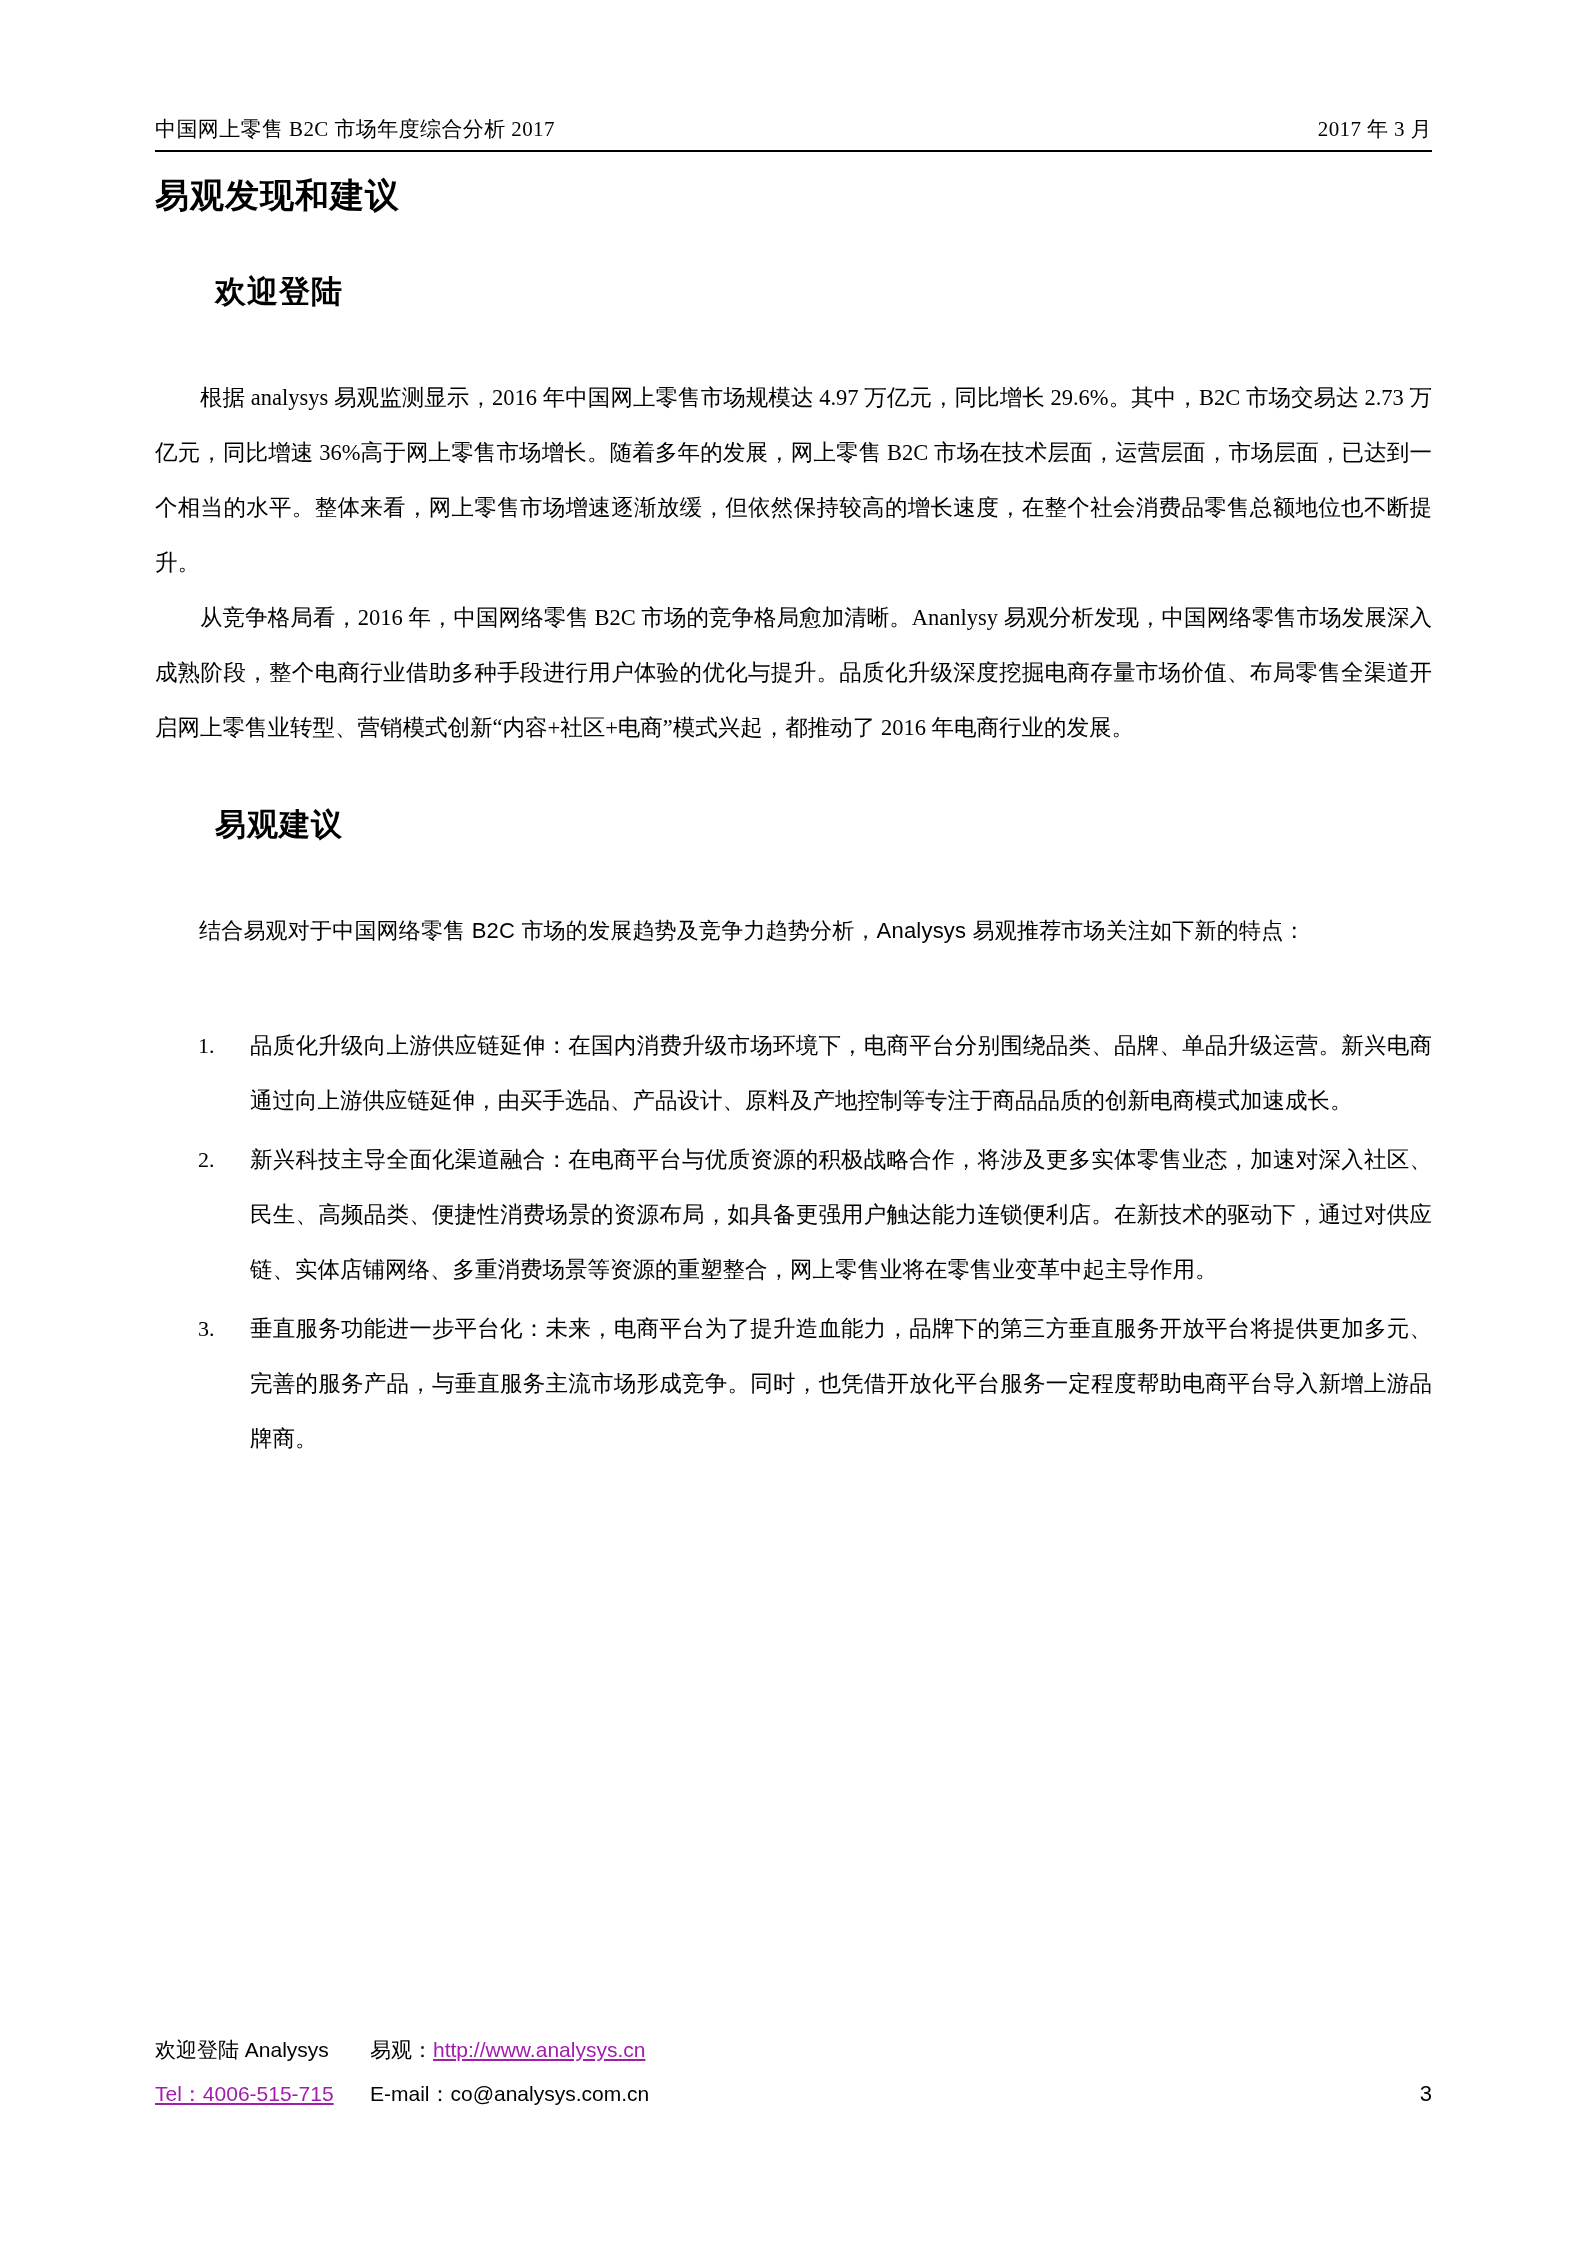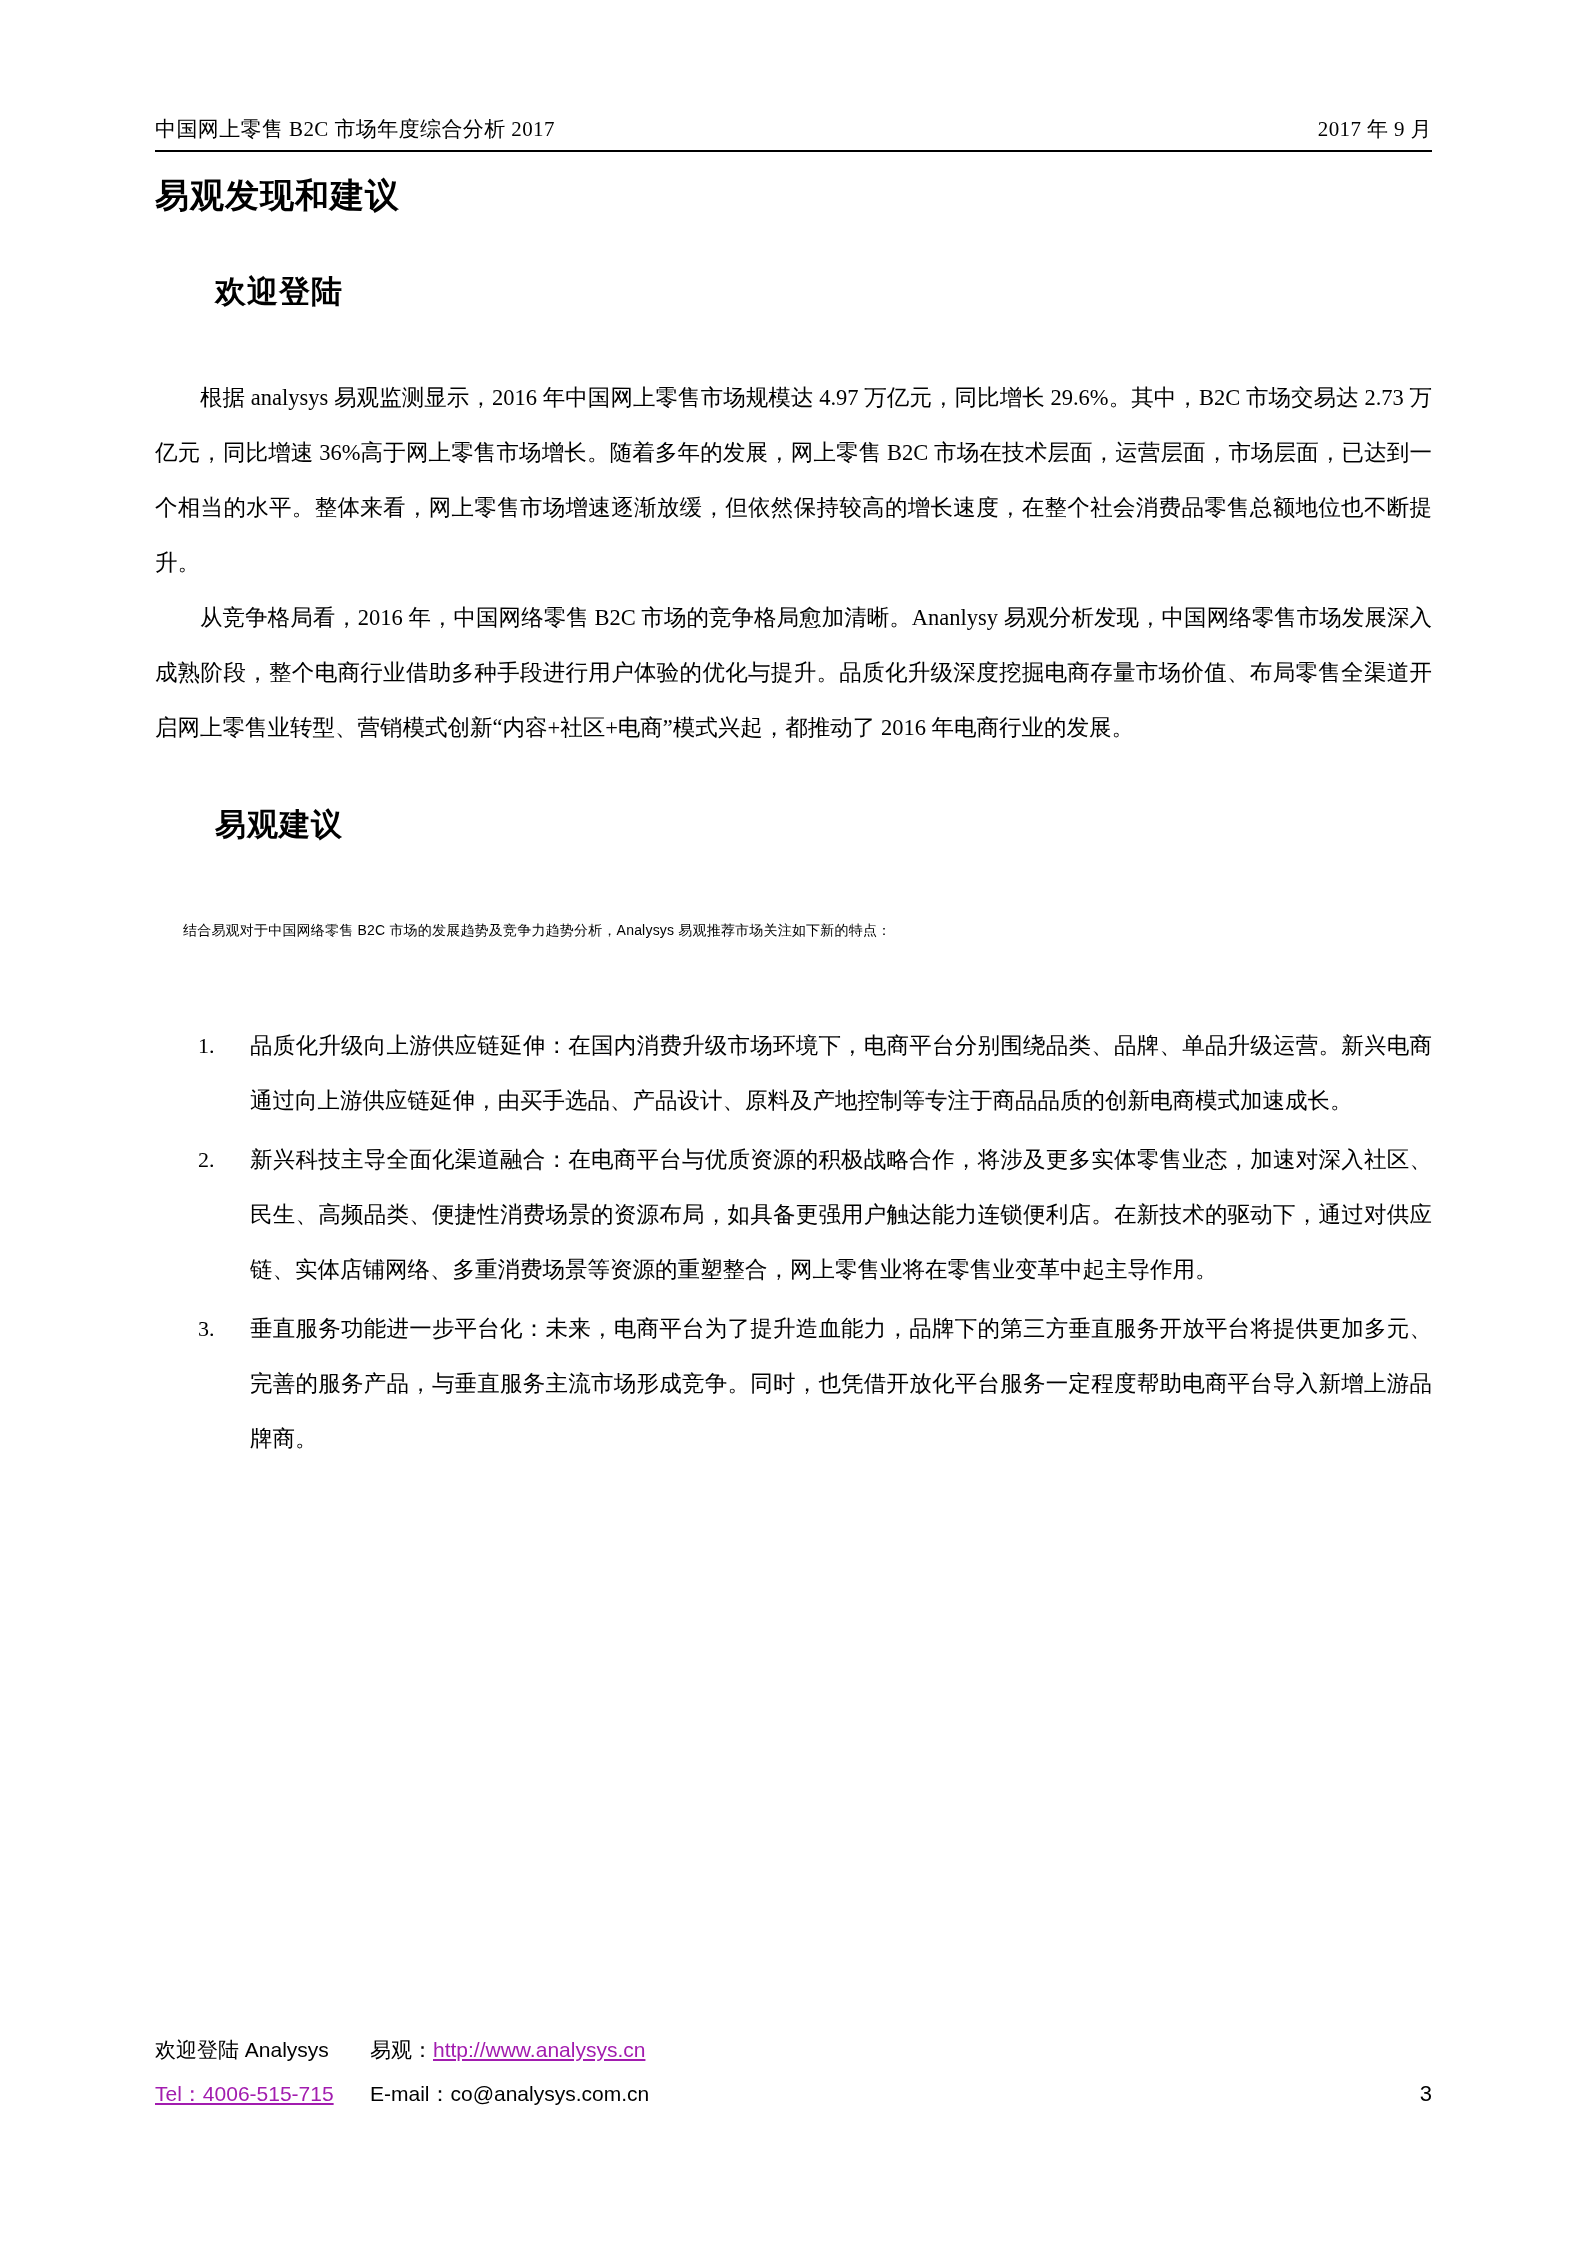--- a/index.html
+++ b/index.html
@@ -76,21 +76,21 @@
   .para {
     margin: 0;
     text-indent: 2em;
     text-align: justify;
     text-align-last: left;
   }
   .para + .para { margin-top: 0px; }
 
   .sans-para {
     font-family: "Liberation Sans", "DejaVu Sans", sans-serif;
-    font-size: 14px;
+    font-size: 22px;
     letter-spacing: 0.2px;
   }
 
   
   .num-list {
     position: absolute;
     left: 155px;
     top: 1018px;
     width: 1277px;
     margin: 0;
@@ -153,21 +153,21 @@
     color: #000000;
   }
 </style>
 </head>
 <body>
 
 <div class="page">
 
   <div class="page-header">
     <span class="hdr-left">中国网上零售 B2C 市场年度综合分析 2017</span>
-    <span class="hdr-right">2017 年 9 月</span>
+    <span class="hdr-right">2017 年 3 月</span>
   </div>
 
   <div class="h1">易观发现和建议</div>
 
   <div class="h2" id="h2-findings">欢迎登陆</div>
 
   <div class="body-wrap" id="para-block-1">
     <p class="para">根据 analysys 易观监测显示，2016 年中国网上零售市场规模达 4.97 万亿元，同比增长 29.6%。其中，B2C 市场交易达 2.73 万亿元，同比增速 36%高于网上零售市场增长。随着多年的发展，网上零售 B2C 市场在技术层面，运营层面，市场层面，已达到一个相当的水平。整体来看，网上零售市场增速逐渐放缓，但依然保持较高的增长速度，在整个社会消费品零售总额地位也不断提升。</p>
     <p class="para">从竞争格局看，2016 年，中国网络零售 B2C 市场的竞争格局愈加清晰。Ananlysy 易观分析发现，中国网络零售市场发展深入成熟阶段，整个电商行业借助多种手段进行用户体验的优化与提升。品质化升级深度挖掘电商存量市场价值、布局零售全渠道开启网上零售业转型、营销模式创新“内容+社区+电商”模式兴起，都推动了 2016 年电商行业的发展。</p>
   </div>

